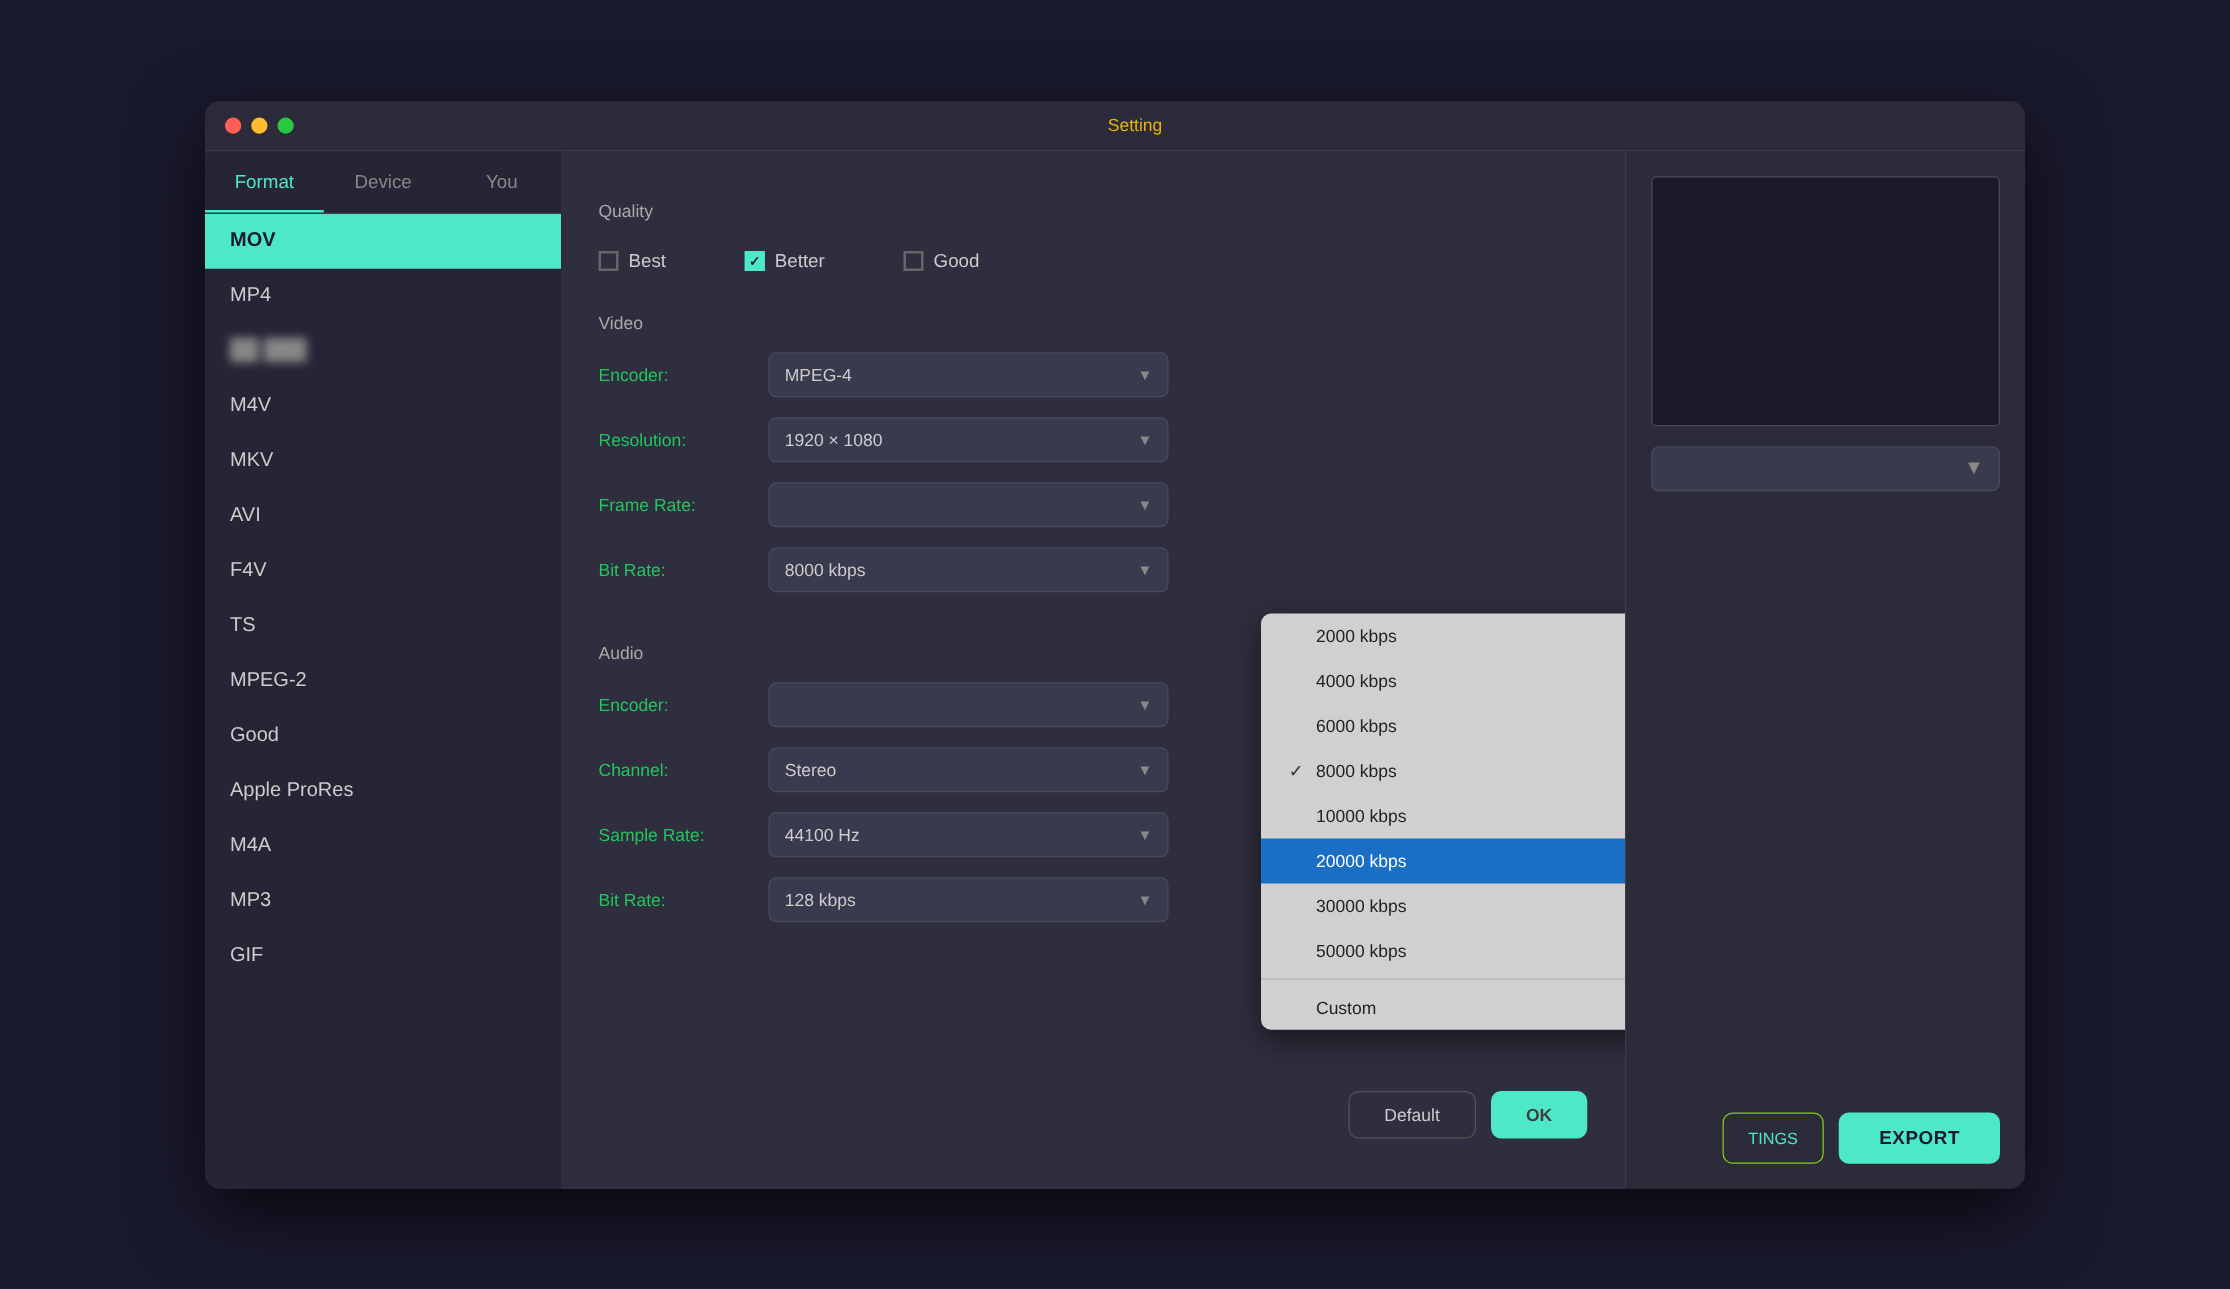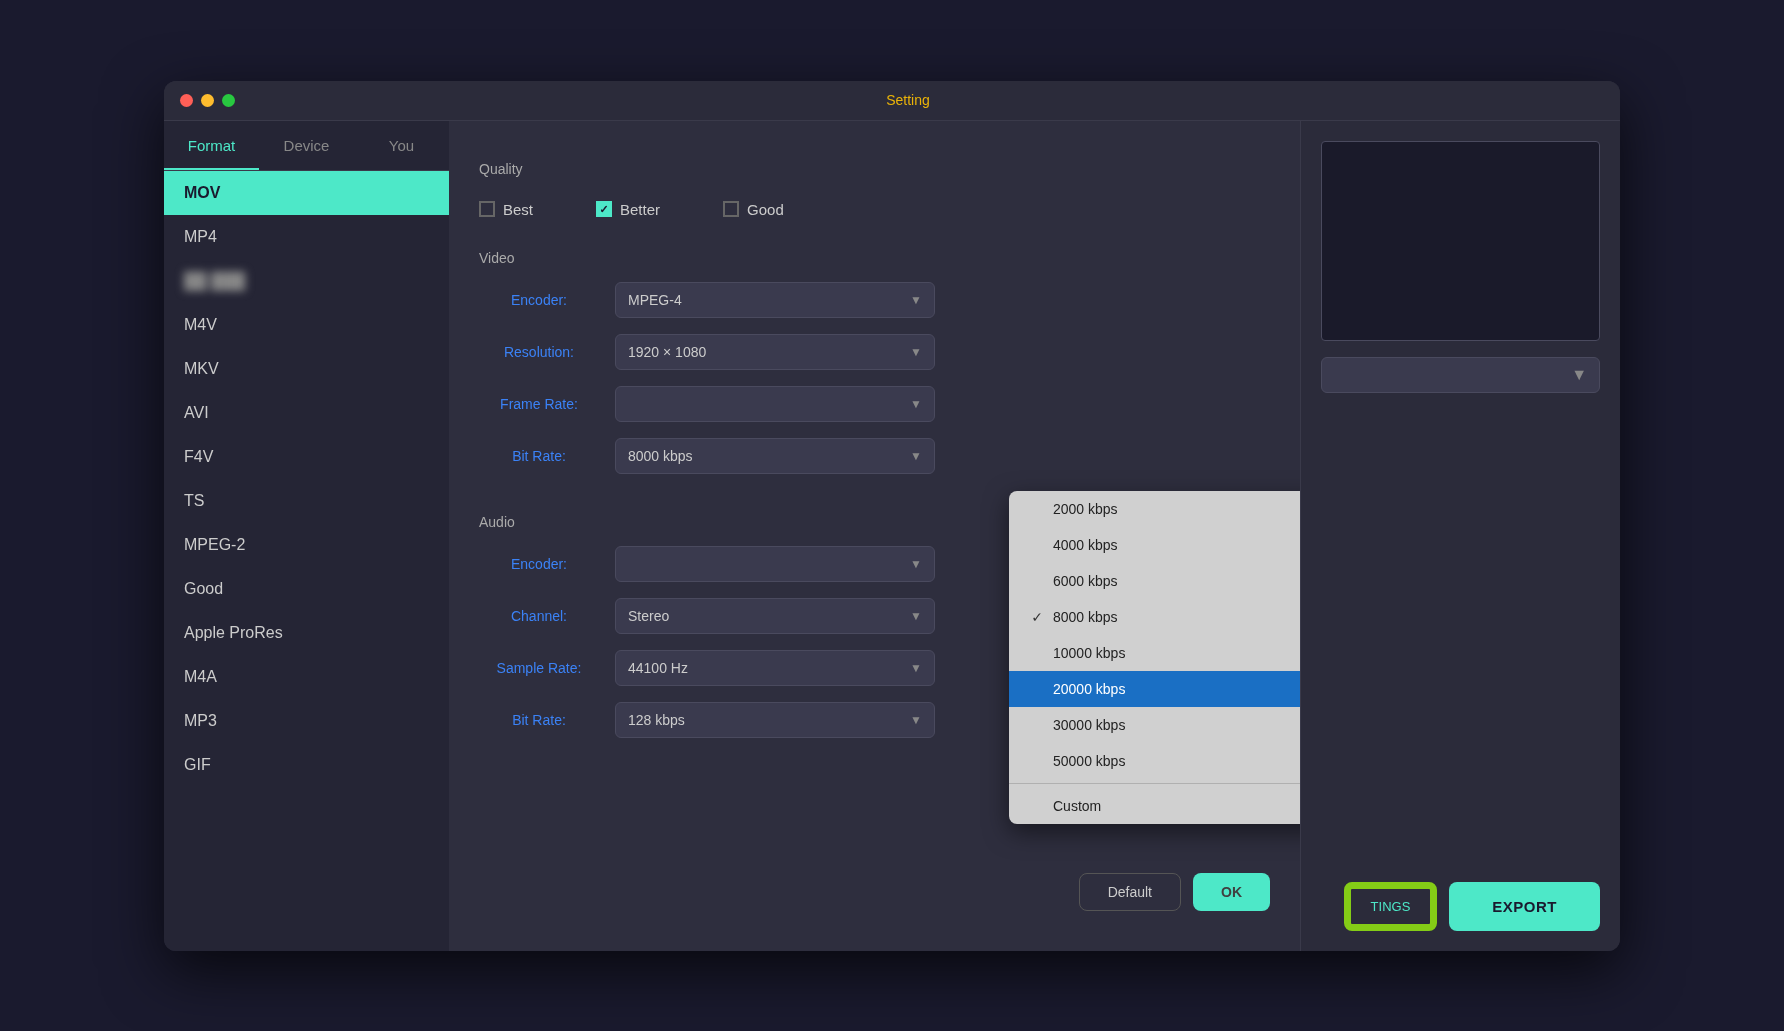--- a/index.html
+++ b/index.html
@@ -187,24 +187,24 @@
       margin-bottom: 24px;
     }
 
     
     .form-row {
       display: flex;
       align-items: center;
       margin-bottom: 16px;
     }
     .form-label {
-      color: #3b82f6;
+      color: #22c55e;
       font-size: 14px;
       width: 120px;
-      text-align: center;
+      text-align: left;
       margin-right: 16px;
     }
     .form-control {
       flex: 1;
       max-width: 320px;
       height: 36px;
       background: #3a3a4e;
       border: 1px solid #4a4a5e;
       border-radius: 6px;
       display: flex;
@@ -239,33 +239,33 @@
       border: none;
       background: #4de8c8;
       color: #404040;
       border-radius: 8px;
       font-size: 14px;
       cursor: pointer;
       font-weight: 600;
       margin-left: 12px;
     }
     .btn-export {
-      padding: 12px 43px;
+      padding: 12px 32px;
       border: none;
       background: #4de8c8;
       color: #1a1a2e;
       border-radius: 8px;
       font-size: 15px;
       cursor: pointer;
       font-weight: 700;
       letter-spacing: 0.5px;
     }
     .btn-settings {
       padding: 10px 20px;
-      border: 7px solid #84cc16;
+      border: 1px solid #84cc16;
       background: transparent;
       color: #4de8c8;
       border-radius: 8px;
       font-size: 13px;
       cursor: pointer;
     }
 
     
     .dropdown-overlay {
       position: absolute;

